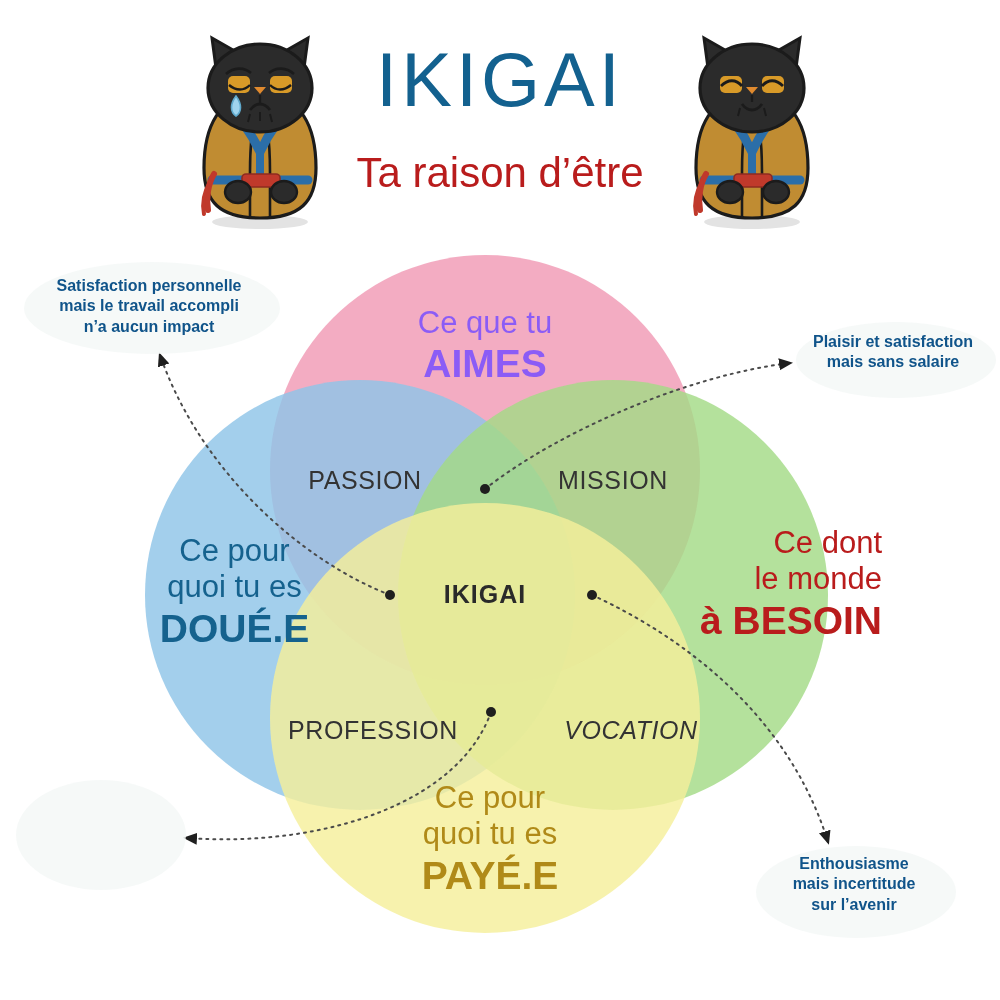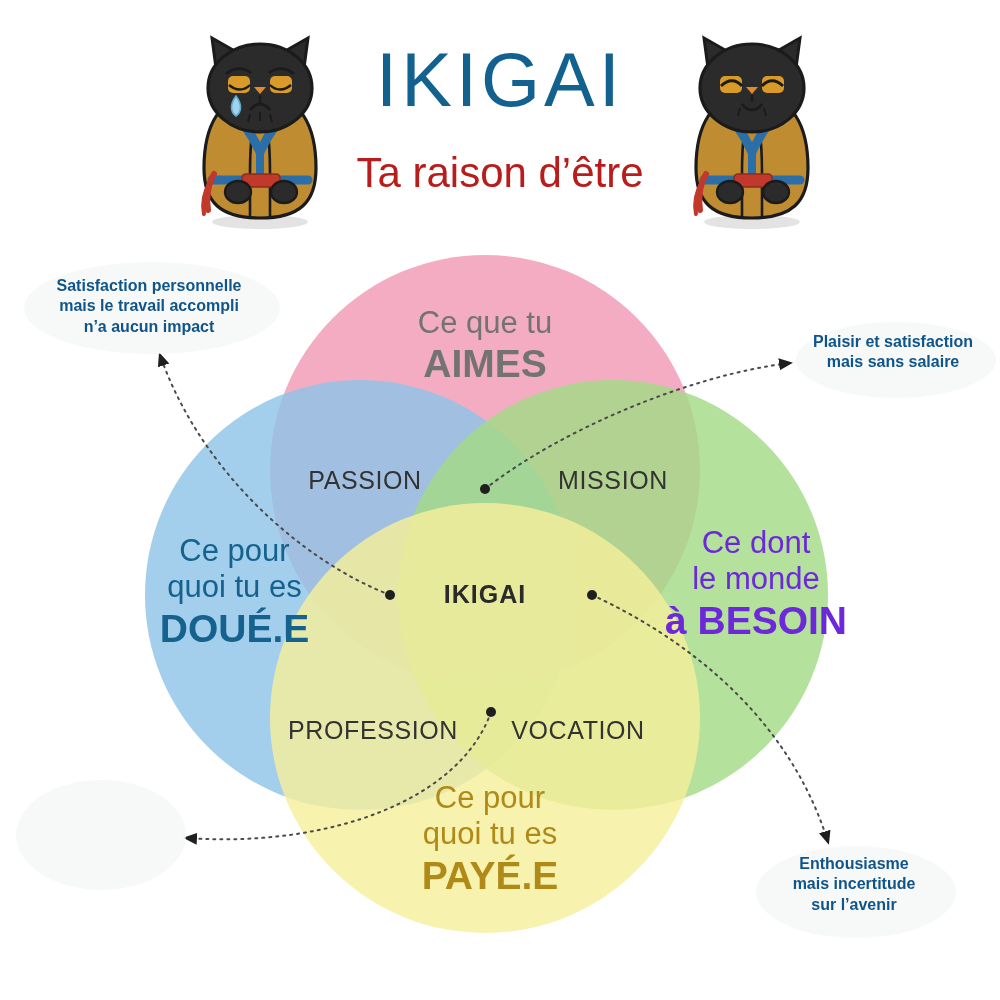--- a/index.html
+++ b/index.html
@@ -46,38 +46,38 @@
 
   .venn-label {
     position: absolute;
     text-align: center;
     line-height: 1.17;
     pointer-events: none;
   }
   .venn-label .big { font-size: 31px; font-weight: 400; display: block; }
   .venn-label .bold { font-size: 39px; font-weight: 700; display: block; }
 
-  #label-aimes  { left: 355px; top: 305px; width: 260px; color: #737373; }
+  #label-aimes  { left: 355px; top: 305px; width: 260px; color: #8b5cf6; }
   #label-doue   { left: 112px; top: 533px; width: 245px; color: #15628e; }
-  #label-besoin { left: 630px; top: 525px; width: 252px; color: #6d28d9; }
+  #label-besoin { left: 630px; top: 525px; width: 252px; color: #b91c1c; text-align: right; }
   #label-paye   { left: 360px; top: 780px; width: 260px; color: #b08a18; }
 
   .inter-label {
     position: absolute;
     text-align: center;
     font-size: 25px;
     font-weight: 400;
     letter-spacing: 0.6px;
     color: #333333;
     pointer-events: none;
   }
   #label-passion    { left: 265px; top: 466px; width: 200px; }
   #label-mission    { left: 513px; top: 466px; width: 200px; }
   #label-profession { left: 273px; top: 716px; width: 200px; }
-  #label-vocation   { left: 478px; top: 716px; width: 200px; }
+  #label-vocation   { left: 531px; top: 716px; width: 200px; font-style: italic; }
   #label-ikigai-center {
     position: absolute;
     left: 385px; top: 580px; width: 200px;
     text-align: center;
     font-size: 25px;
     font-weight: 700;
     letter-spacing: 1px;
     color: #2a2a2a;
     pointer-events: none;
   }

